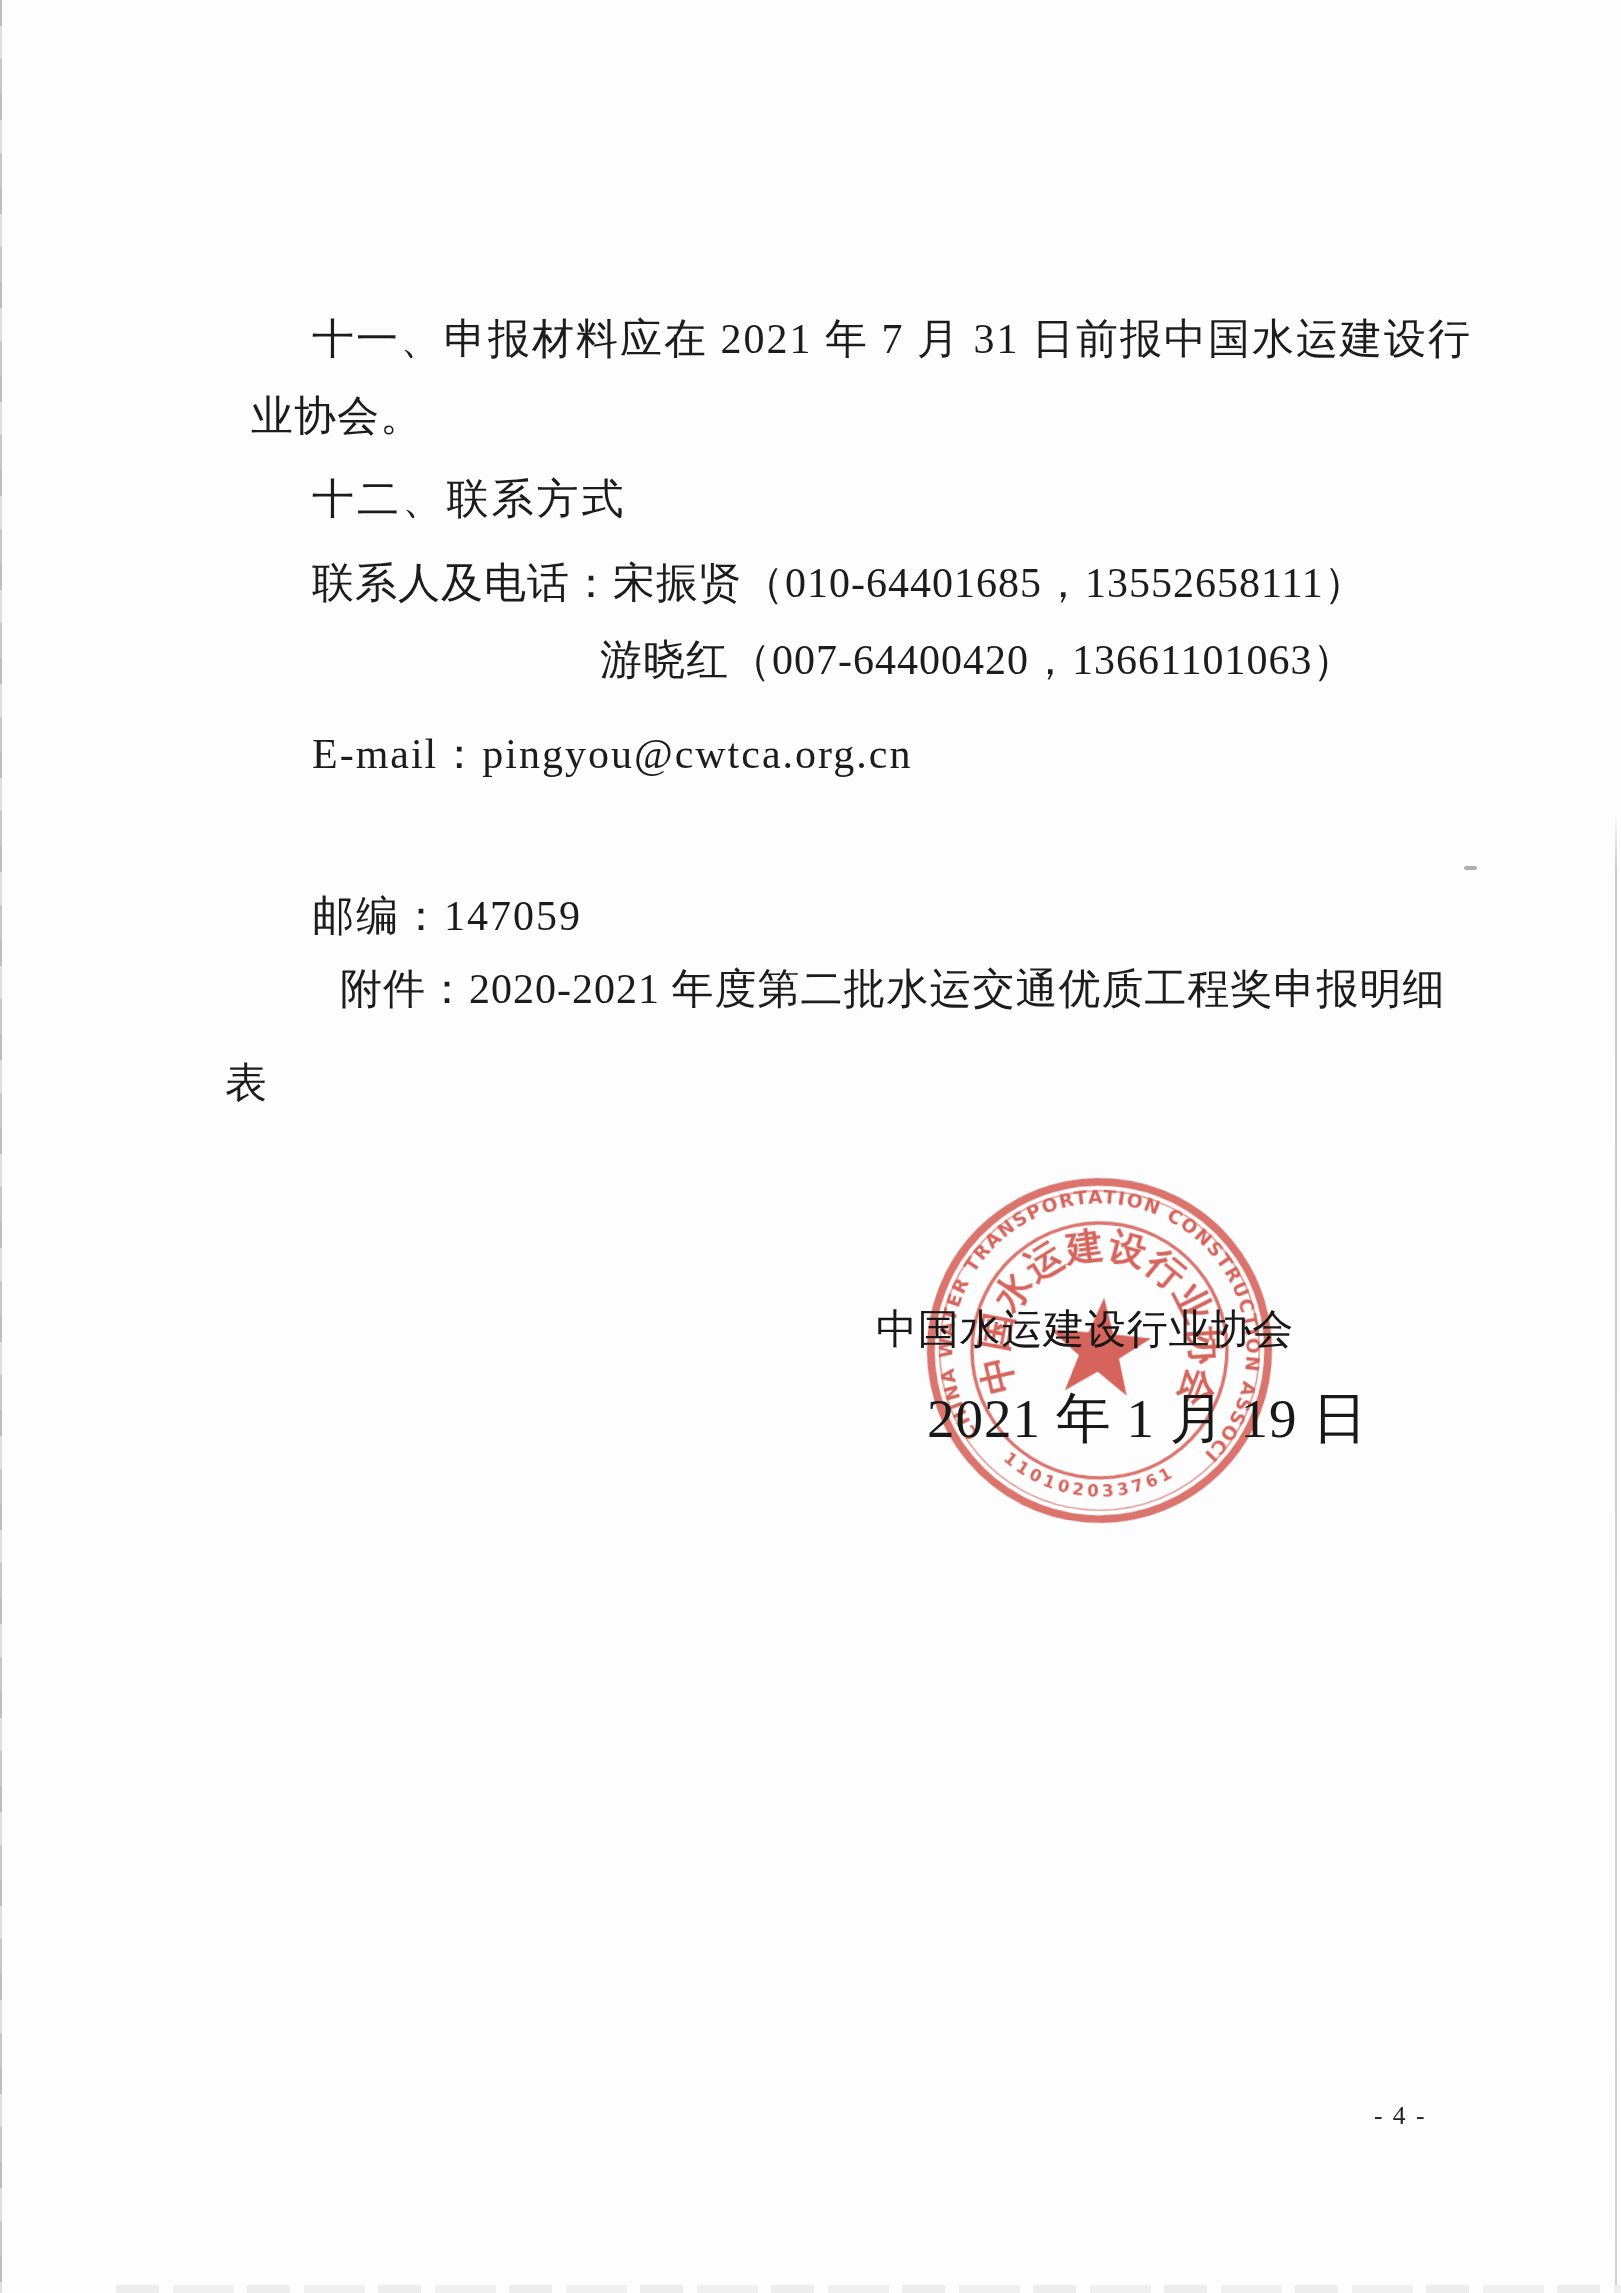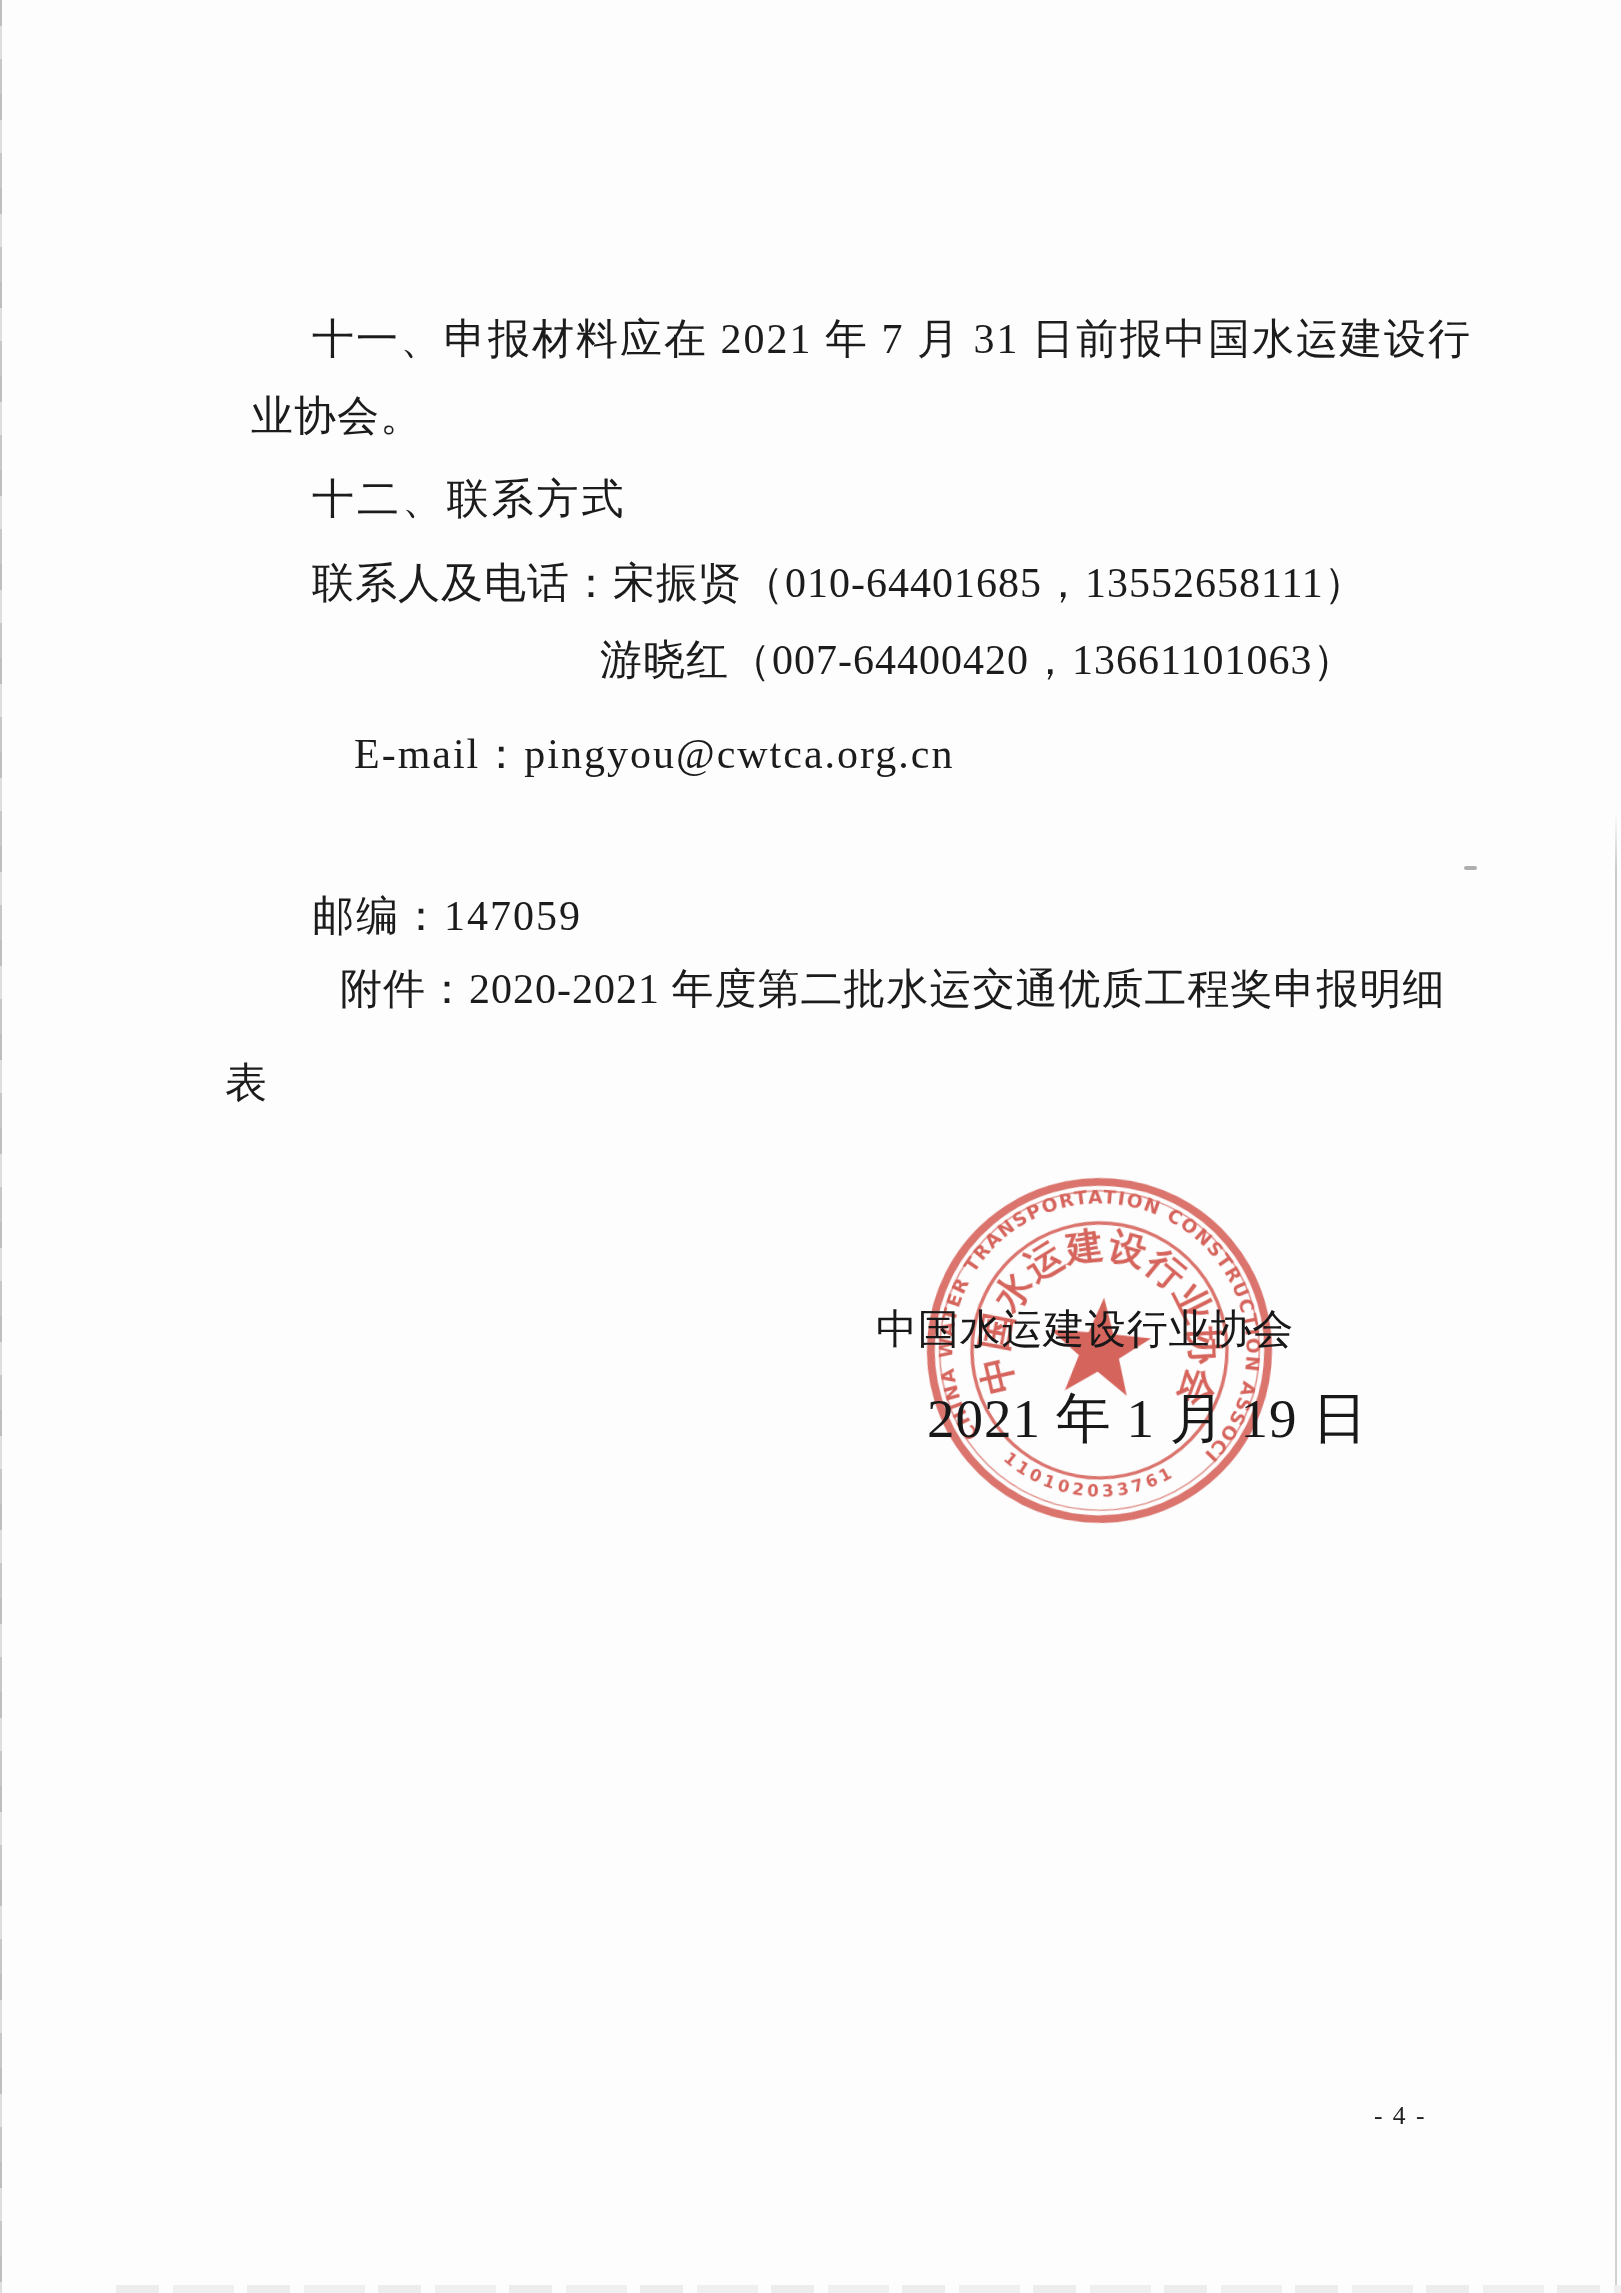--- a/index.html
+++ b/index.html
@@ -18,21 +18,21 @@
     line-height:1;
     letter-spacing:1px;
     white-space:pre;
     color:#1c1c1c;
   }
   .l1{top:318px;left:312px;letter-spacing:2px;}
   .l2{top:395px;left:225px;margin-left:26px;}
   .l3{top:478px;left:312px;letter-spacing:2.9px;}
   .l4{top:562px;left:312px;}
   .l5{top:639px;left:600px;}
-  .l6{top:733px;left:312px;letter-spacing:2px;margin-left:42px;}
+  .l6{top:733px;left:312px;letter-spacing:2px;}
   .l7{top:808px;left:312px;}
   .l8{top:895px;left:312px;letter-spacing:2px;}
   .l9{top:968px;left:312px;margin-left:28px;}
   .l10{top:1062px;left:225px;}
 
   .signoff-org{
     position:absolute;top:1309px;left:876px;
     font-size:41px;line-height:1;letter-spacing:0.8px;
     white-space:pre;color:#181818;z-index:3;
   }

